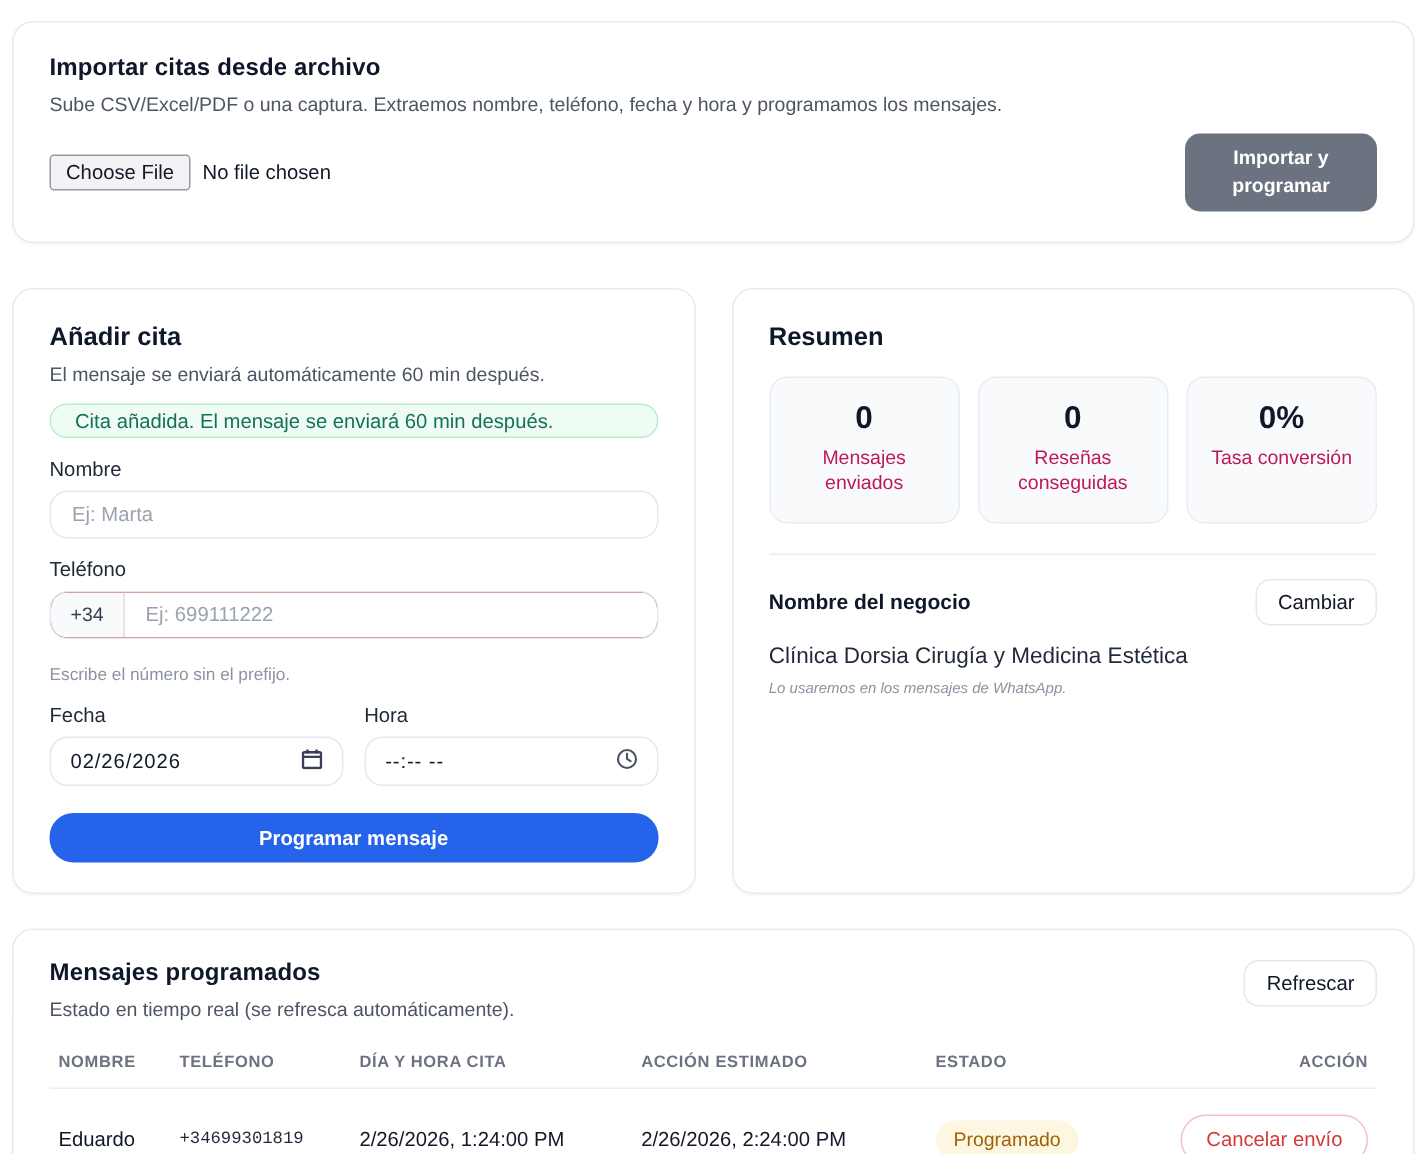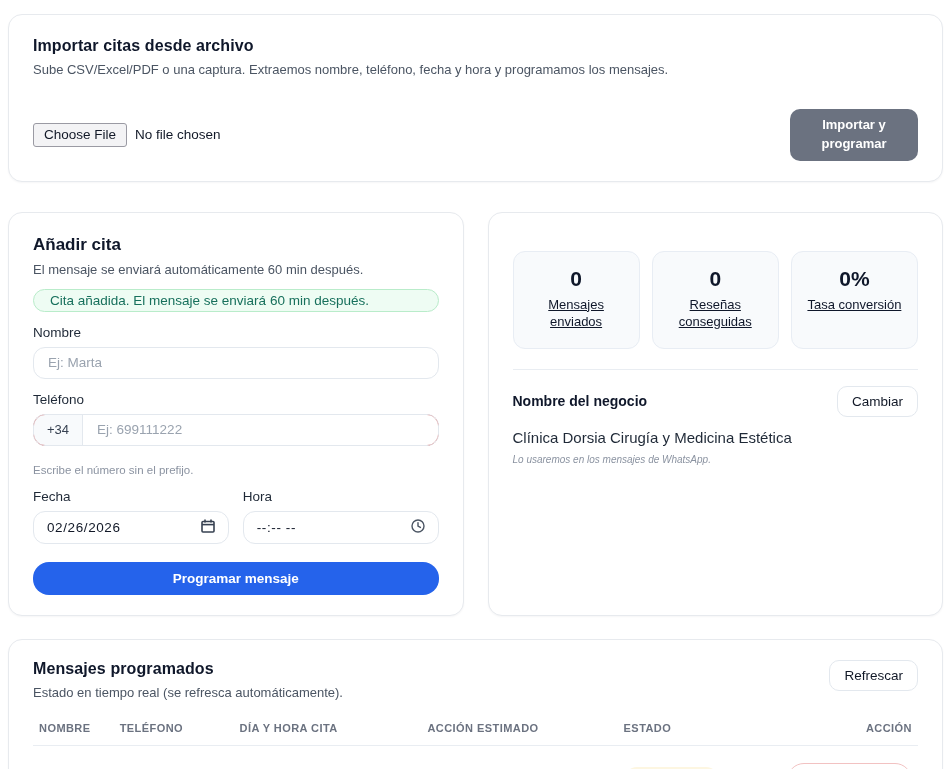--- a/index.html
+++ b/index.html
@@ -15,21 +15,21 @@
     background: #ffffff;
     border: 1px solid #e7eaee;
     border-radius: 14px;
     box-shadow: 0 1px 2px rgba(16,24,40,.04);
   }
 
   
   .import-card { padding: 22px 24px 20px; }
   .card-title { font-size: 16px; font-weight: 700; color: #0f172a; letter-spacing: .1px; }
   .card-subtitle { font-size: 13px; color: #4b5563; margin-top: 7px; }
-  .import-row { display: flex; justify-content: space-between; align-items: center; margin-top: 32px; }
+  .import-row { display: flex; justify-content: space-between; align-items: center; margin-top: 12px; }
   .file-input { display: flex; align-items: center; gap: 8px; font-size: 13.5px; color: #111827; cursor: pointer; }
   .file-btn {
     display: inline-block; background: #f3f3f5; border: 1px solid #9a9aa3;
     border-radius: 3px; padding: 3px 10px 4px; font-size: 13.5px; color: #111827;
   }
   .btn-gray {
     background: #6b7280; color: #ffffff; border: none; cursor: pointer;
     font-family: inherit; font-weight: 700; font-size: 13px; line-height: 1.45;
     border-radius: 10px; padding: 7px 10px; width: 128px; text-align: center;
   }
@@ -75,21 +75,21 @@
     font-family: inherit; font-weight: 700; font-size: 13.5px; cursor: pointer;
   }
 
   
   .stats-grid { display: grid; grid-template-columns: 1fr 1fr 1fr; gap: 12px; margin-top: 16px; }
   .stat-box {
     background: #f8fafc; border: 1px solid #e8edf4; border-radius: 12px;
     text-align: center; padding: 15px 8px 17px;
   }
   .stat-value { font-size: 21px; font-weight: 700; color: #0f172a; }
-  .stat-label { font-size: 13px; color: #0f172a; margin-top: 5px; line-height: 1.35; text-decoration: underline; }
+  .stat-label { font-size: 13px; color: #be185d; margin-top: 5px; line-height: 1.35; }
   .divider { border: none; border-top: 1px solid #e9edf2; margin: 20px 0 16px; }
   .biz-header { display: flex; justify-content: space-between; align-items: center; }
   .biz-label { font-size: 14px; font-weight: 700; color: #0f172a; }
   .btn-outline {
     background: #fff; border: 1px solid #e3e8ee; border-radius: 10px; cursor: pointer;
     font-family: inherit; font-size: 13.5px; color: #111827; padding: 7px 14px;
   }
   .biz-name { font-size: 15px; color: #1f2937; margin-top: 12px; }
   .biz-note { font-size: 10px; color: #8b93a1; margin-top: 8px; font-style: italic; }
 
@@ -179,20 +179,21 @@
             </svg>
           </span>
         </div>
       </div>
     </div>
 
     <button class="btn-primary">Programar mensaje</button>
   </section>
 
   <section class="card panel">
+    <h2 class="panel-title">Resumen</h2>
 
     <div class="stats-grid">
       <div class="stat-box">
         <div class="stat-value">0</div>
         <div class="stat-label">Mensajes enviados</div>
       </div>
       <div class="stat-box">
         <div class="stat-value">0</div>
         <div class="stat-label">Reseñas conseguidas</div>
       </div>

